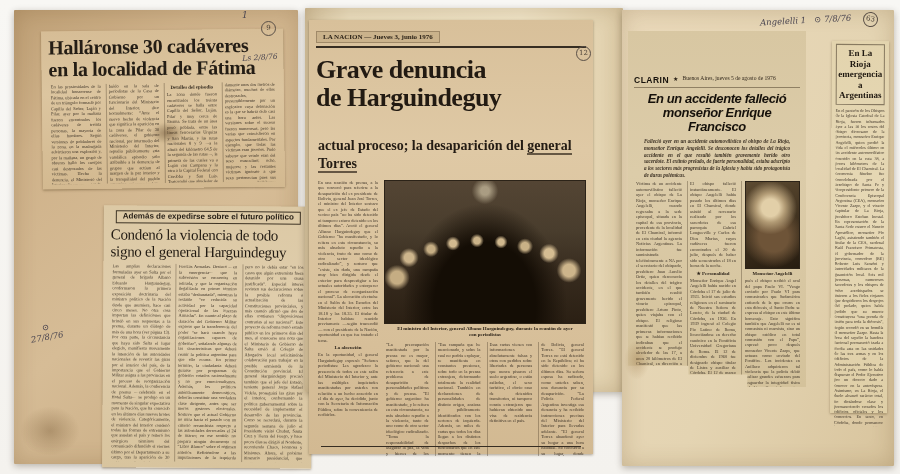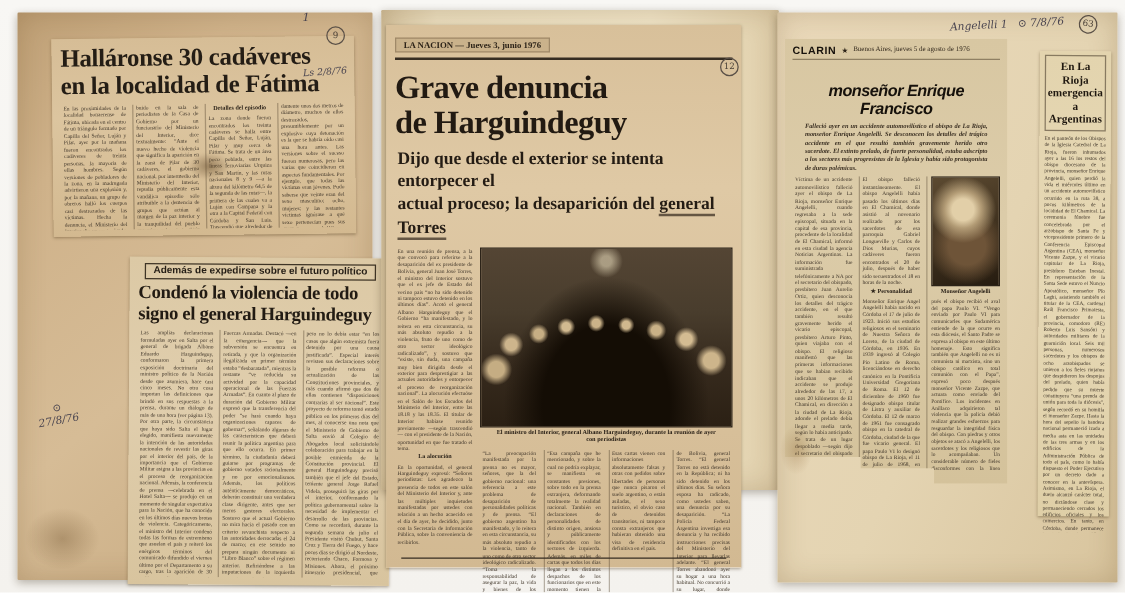--- a/index.html
+++ b/index.html
@@ -24,21 +24,21 @@
   #page-left{left:14px;top:10px;width:284px;height:454px;
     background:linear-gradient(140deg,#bfa076 0%,#cfb28a 22%,#d6bc96 55%,#c6a87e 100%);}
   #clip-fatima{left:28px;top:20px;width:242px;height:158px;transform:rotate(-.7deg);
     background:linear-gradient(180deg,#d6bd96 0%,#dcc59f 40%,#d3b990 100%);padding:5px 7px;box-sizing:border-box;}
   #clip-fatima .headline{font-size:20px;font-weight:bold;line-height:1.1;color:#241d15;letter-spacing:-.3px;}
   #fatima-cols{height:100px;margin-top:4px;gap:3px;}
   #clip-condeno{left:89px;top:196px;width:209px;height:262px;transform:rotate(.4deg);
     background:linear-gradient(180deg,#dcc9a5 0%,#e0cead 45%,#d8c49e 100%);padding:5px 7px;box-sizing:border-box;}
   #clip-condeno .kicker{width:fit-content;margin:0 auto 3px;border:1px solid #3f3526;padding:0 6px;
     font-family:"Liberation Sans",sans-serif;font-weight:bold;font-size:8px;line-height:1.35;color:#241d15;}
-  #clip-condeno .headline{font-size:15px;font-weight:bold;line-height:1.12;letter-spacing:-.3px;color:#221b13;text-align:left;}
+  #clip-condeno .headline{font-size:15px;font-weight:normal;line-height:1.12;letter-spacing:-.3px;color:#221b13;text-align:left;}
   #condeno-cols{height:198px;margin-top:4px;gap:3px;}
   
   #page-mid{left:305px;top:8px;width:318px;height:384px;
     background:linear-gradient(90deg,#d6c4a0 0%,#e9dcbd 14%,#efe3c6 68%,#e0cfab 100%);}
   #clip-nacion{left:4px;top:12px;width:284px;height:434px;
     background:linear-gradient(180deg,#d8c09a 0%,#dfc9a5 30%,#d7bf99 75%,#d2b992 100%);box-sizing:border-box;padding:5px 7px;}
   #nacion-masthead{display:inline-block;background:rgba(190,165,125,.55);border:1px solid rgba(80,60,40,.35);
     padding:1px 6px;font-size:7px;font-weight:bold;color:#2c2318;}
   #nacion-rule{height:2px;margin-top:3px;}
   #clip-nacion .headline{font-size:26px;font-weight:bold;line-height:1.06;letter-spacing:-.5px;color:#221a12;margin-top:8px;}
@@ -64,21 +64,21 @@
     filter:blur(.35px);}
   #nacion-caption{font-size:5px;font-weight:bold;text-align:center;line-height:1.3;margin:2px 0 3px;color:#2b2218;}
   #nacion-cols2{height:114px;gap:4px;}
   #nacion-bottom-rule{position:absolute;left:12px;right:12px;bottom:7px;height:1.5px;}
   
   #page-right{left:622px;top:10px;width:272px;height:456px;
     background:linear-gradient(115deg,#ead9ba 0%,#e4d4b2 55%,#d8c49d 100%);}
   #clip-clarin{left:6px;top:21px;width:178px;height:356px;
     background:linear-gradient(180deg,#d8c7a2 0%,#dccca9 40%,#d4c29b 100%);padding:4px 6px;box-sizing:border-box;
     clip-path:polygon(0 0,100% 0,100% 100%,67% 100%,67% 96.5%,34% 96.5%,34% 94%,0 94%);}
-  #clarin-masthead{display:flex;align-items:center;gap:4px;border-bottom:1px solid rgba(70,55,35,.5);padding-bottom:2px;}
+  #clarin-masthead{display:flex;align-items:flex-start;gap:4px;border-bottom:1px solid rgba(70,55,35,.5);padding-bottom:2px;margin-top:40px;}
   #clarin-name{font-family:"Liberation Sans",sans-serif;font-weight:bold;font-size:8.5px;letter-spacing:.5px;color:#17120c;}
   #clarin-star{font-size:6px;color:#2a2116;}
   #clarin-date{font-size:5.6px;color:#33291d;}
   #clip-clarin .headline{font-family:"Liberation Sans",sans-serif;font-weight:bold;font-style:italic;
     font-size:13px;line-height:1.08;letter-spacing:-.4px;text-align:center;color:#16110b;margin-top:4px;}
   #clarin-lede{width:88%;margin:4px auto 3px;font-size:5.1px;font-style:italic;font-weight:bold;
     line-height:1.32;text-align:justify;color:#3a2f22;}
   #clarin-cols{gap:3px;}
   #clarin-col1{height:232px;}
   #clarin-col2{height:242px;}
@@ -155,21 +155,21 @@
     </div>
     <div class="rule" id="nacion-rule"></div>
     <div class="circle-num" style="right:2px;top:26px;">12</div>
 
     <div class="headline">
       <span>Grave denuncia</span><br>
       <span>de Harguindeguy</span>
     </div>
 
     <div class="deck">
-      <span>Dijo que desde el exterior se intenta entorpecer el</span><br>
+      <br>
       <span>actual proceso; la desaparición del </span><span class="u-ink">general Torres</span>
     </div>
 
     <div id="nacion-body">
       <div class="col" id="nacion-col1">
         <span>En una reunión de prensa, a la que convocó para referirse a la desaparición del ex presidente de Bolivia, general Juan José Torres, el ministro del Interior sostuvo que el ex jefe de Estado del vecino país “no ha sido detenido ni tampoco estuvo detenido en los últimos días”. Acotó el general Albano Harguindeguy que el Gobierno “ha manifestado, y lo reitera en esta circunstancia, su más absoluto repudio a la violencia, fruto de uno como de otro sector ideológico radicalizado”, y sostuvo que “existe, sin duda, una campaña muy bien dirigida desde el exterior para desprestigiar a las actuales autoridades y entorpecer el proceso de reorganización nacional”. La alocución efectuóse en el Salón de los Escudos del Ministerio del Interior, entre las 18.18 y las 18.35. El titular de Interior habíase reunido previamente —según trascendió— con el presidente de la Nación, oportunidad en que fue tratado el tema.</span>
         <div class="subhead">La alocución</div>
         <span>En la oportunidad, el general Harguindeguy expresó: “Señores periodistas: Les agradezco la presencia de todos en este salón del Ministerio del Interior y, ante las múltiples inquietudes manifestadas por ustedes con relación a un hecho acaecido en el día de ayer, he decidido, junto con la Secretaría de Información Pública, sobre la conveniencia de recibirlos.</span>
       </div>
       <div id="nacion-right">
@@ -206,21 +206,21 @@
   </div>
   <div class="circle-num" style="right:16px;top:2px;transform:rotate(8deg);">63</div>
 
   <div class="clip" id="clip-clarin">
     <div id="clarin-masthead">
       <span id="clarin-name">CLARIN</span>
       <span id="clarin-star">★</span>
       <span id="clarin-date">Buenos Aires, jueves 5 de agosto de 1976</span>
     </div>
     <div class="headline">
-      <br>
+      <span>En un accidente falleció</span><br>
       <span>monseñor Enrique Francisco</span>
     </div>
     <div id="clarin-lede">Falleció ayer en un accidente automovilístico el obispo de La Rioja, monseñor Enrique Angelelli. Se desconocen los detalles del trágico accidente en el que resultó también gravemente herido otro sacerdote. El extinto prelado, de fuerte personalidad, estaba adscripto a los sectores más progresistas de la Iglesia y había sido protagonista de duras polémicas.</div>
     <div class="cols" id="clarin-cols">
       <div class="col" id="clarin-col1">Víctima de un accidente automovilístico falleció ayer el obispo de La Rioja, monseñor Enrique Angelelli, cuando regresaba a la sede episcopal, situada en la capital de esa provincia, procedente de la localidad de El Chamical, informó en esta ciudad la agencia Noticias Argentinas. La información fue suministrada telefónicamente a NA por el secretario del obispado, presbítero Juan Aurelio Ortiz, quien desconocía los detalles del trágico accidente, en el que también resultó gravemente herido el vicario episcopal, presbítero Arturo Pinto, quien viajaba con el obispo. El religioso manifestó que las primeras informaciones que se habían recibido indicaban que el accidente se produjo alrededor de las 17, a unos 20 kilómetros de El Chamical, en dirección a la ciudad de La Rioja, adonde el prelado debía llegar a media tarde, según lo había anticipado. Se trata de un lugar despoblado —según dijo el secretario del obispado— por el que corre la ruta nacional 38, que une a La Rioja con Córdoba, pasando por El Chamical, la que a esa altura está pavimentada y tiene doble mano de circulación. Dijo el sacerdote que ignoraba si se trataba de un vuelco o de un choque. El obispo viajaba siempre en su propio vehículo —puntualizó—, una camioneta Fiat; montañesa que él manejaba personalmente. Por su parte, Télam informó que el accidente se produjo a consecuencia de haber reventado el neumático trasero izquierdo de la camioneta, que mordió la banquina y volcó. A escasos metros del lugar donde se produjo el accidente, Angelelli fue despedido por el parabrisas del rodado, que seguía dando tumbos por espacio de otros 50 metros, sufriendo graves heridas.</div>
       <div class="col" id="clarin-col2">
         <span>El obispo falleció instantáneamente. El obispo Angelelli había pasado los últimos días en El Chamical, donde asistió al novenario realizado por los sacerdotes de esa parroquia Gabriel Longueville y Carlos de Dios Murias, cuyos cadáveres fueron encontrados el 20 de julio, después de haber sido secuestrados el 18 en horas de la noche.</span>
         <div class="subhead">★ Personalidad</div>
         <span>Monseñor Enrique Angel Angelelli había nacido en Córdoba el 17 de julio de 1923. Inició sus estudios religiosos en el seminario de Nuestra Señora de Loreto, de la ciudad de Córdoba, en 1936. En 1939 ingresó al Colegio Pío Latino de Roma, licenciándose en derecho canónico en la Pontificia Universidad Gregoriana de Roma. El 12 de diciembre de 1960 fue designado obispo titular de Listra y auxiliar de Córdoba. El 12 de marzo de 1961 fue consagrado obispo en la catedral de Córdoba, ciudad de la que fue vicario general. El papa Paulo VI lo designó obispo de La Rioja, el 11 de julio de 1968, en reemplazo de monseñor Horacio Gómez Dávila. La enérgica personalidad de monseñor Angelelli, adscripto a los sectores más progresistas de la Iglesia, le habían acarreado en diversas oportunidades conflictos con las autoridades civiles provinciales y nacionales. Precisamente por sus ideas progresistas, monseñor Angelelli mantuvo un duro entredicho con un grupo de fieles de la localidad de Anillaco en 1973. Los fieles cuestionaban una pastoral del obispo y lo atacaron en forma violenta. Angelelli excomulgó a 13 personas, escudándose en una situación de extrema dureza firmante en la diócesis. Sin embargo, para des-</span>
       </div>

